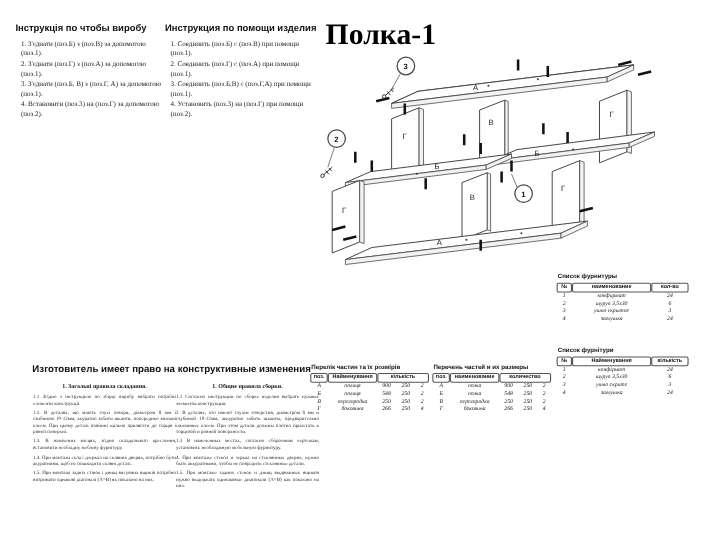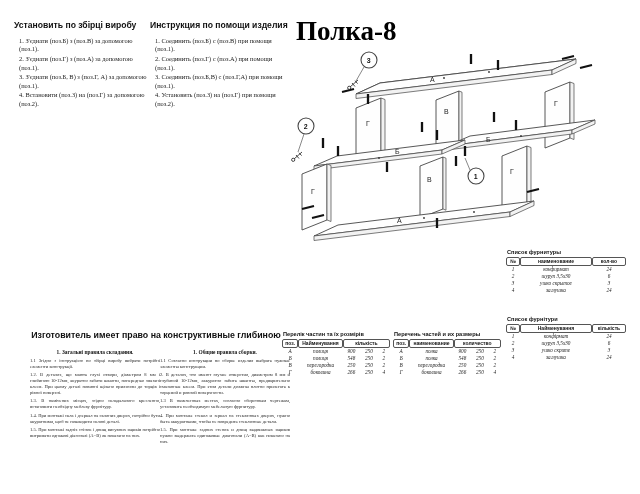--- a/index.html
+++ b/index.html
@@ -48,40 +48,40 @@
   .callout-num{font-family:"Liberation Sans",sans-serif;font-size:7px;font-weight:bold;fill:#111;}
   .screw-mark{stroke:#111;stroke-width:2.3;stroke-linecap:butt;}
   .leader{stroke:#555;stroke-width:0.7;fill:none;}
   .screw-glyph{stroke:#333;stroke-width:0.9;fill:none;}
   .hole-dot{fill:#333;}
 </style>
 </head>
 <body>
 
 <section class="abs instr" style="left:14px;top:20px;width:133px;">
-  <h2>Установить по збірці виробу</h2>
+  <h2>Інструкція по чтобы виробу</h2>
   <div class="steps">
     <div>1. З'єднати (поз.Б) з (поз.В) за допомогою (поз.1).</div>
     <div>2. З'єднати (поз.Г) з (поз.А) за допомогою (поз.1).</div>
     <div>3. З'єднати (поз.Б, В) з (поз.Г, А) за допомогою (поз.1).</div>
     <div>4. Встановити (поз.3) на (поз.Г) за допомогою (поз.2).</div>
   </div>
 </section>
 
 <section class="abs instr" style="left:150px;top:20px;width:142px;">
   <h2>Инструкция по помощи изделия</h2>
   <div class="steps">
     <div>1. Соединить (поз.Б) с (поз.В) при помощи (поз.1).</div>
     <div>2. Соединить (поз.Г) с  (поз.А)  при помощи (поз.1).</div>
     <div>3. Соединить  (поз.Б,В) с  (поз.Г,А)  при помощи (поз.1).</div>
     <div>4. Установить (поз.3) на  (поз.Г) при помощи (поз.2).</div>
   </div>
 </section>
 
-<div class="abs product-title" style="left:296px;top:16px;">Полка-8</div>
+<div class="abs product-title" style="left:296px;top:16px;">Полка-1</div>
 
 <svg class="diagram-svg" width="332" height="208" viewBox="0 0 332 208">
 
   <g>
     <polygon class="panel" points="96,37 292,13 268,24 72,48"></polygon>
     <polygon class="panel" points="72,48 268,24 292,13 96,37"></polygon>
     <polygon class="panel-edge" points="72,48 268,24 268,28.5 72,52.5"></polygon>
     <polygon class="panel-edge" points="268,24 292,13 292,17.5 268,28.5"></polygon>
     <text class="part-label" x="146" y="36">А</text>
   </g>
@@ -278,21 +278,21 @@
         </tr>
         <tr>
           <td>4</td>
           <td>заглушка</td>
           <td>24</td>
         </tr>
       </tbody>
   </table>
 </section>
 
-<div class="abs mfr-note" style="left:28px;top:330px;width:256px;">Изготовитель имеет право на конструктивные глибиною</div>
+<div class="abs mfr-note" style="left:28px;top:330px;width:256px;">Изготовитель имеет право на конструктивные изменения</div>
 
 <section class="abs rules" style="left:30px;top:349px;">
   <h3>1. Загальні правила складання.</h3>
   <div>
       <p>1.1 Згідно з інструкцією по збірці виробу вибрати потрібні елементи конструкції.</p>
       <p>1.2. В деталях, що мають глухі отвори, діаметром 8 мм і глибиною 10-12мм, акуратно забити шканти, попередньо змазані клеєм. При цьому деталі повинні щільно прилягати до торців і рівної поверхні.</p>
       <p>1.3. В намічених місцях, згідно складального креслення, встановити необхідну меблеву фурнітуру.</p>
       <p>1.4. При монтажі скла і дзеркал на скляних дверях, потрібно бути акуратними, щоб не пошкодити скляні деталі.</p>
       <p>1.5. При монтажі задніх стінок і днищ висувних ящиків потрібно витримати однакові діагоналі (А=В) як показано на них.</p>
     </div>

